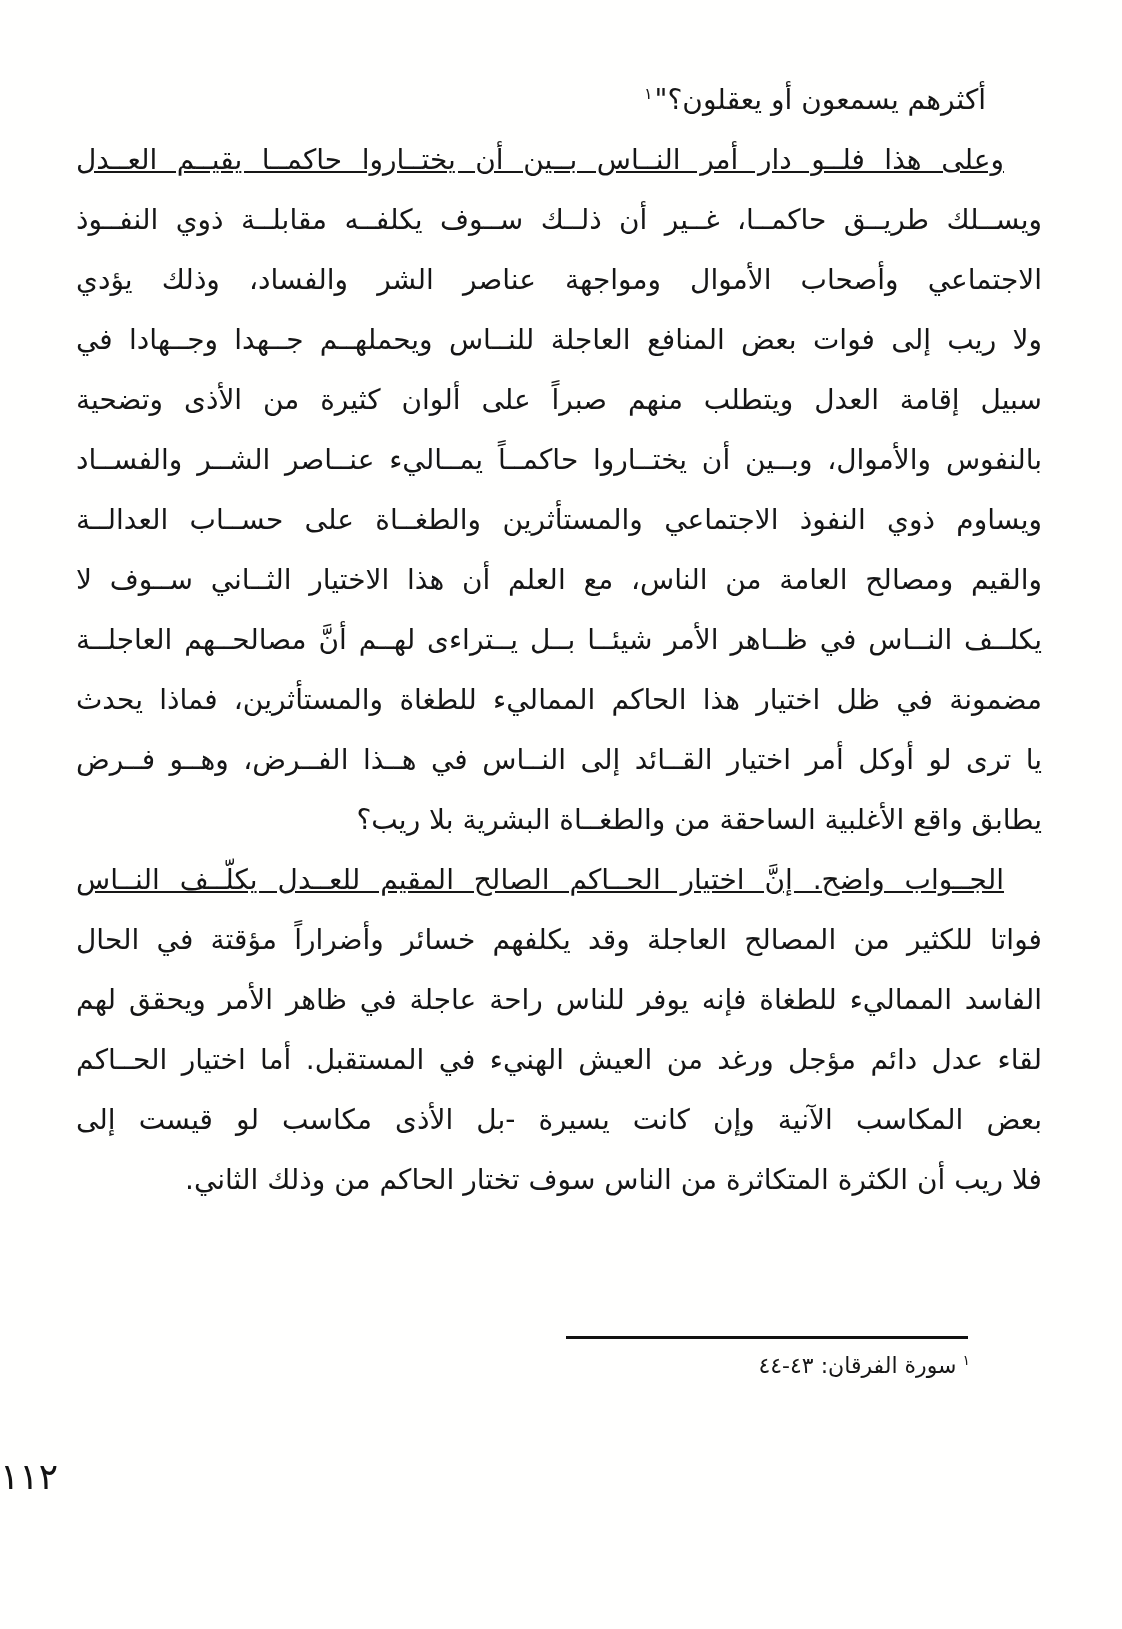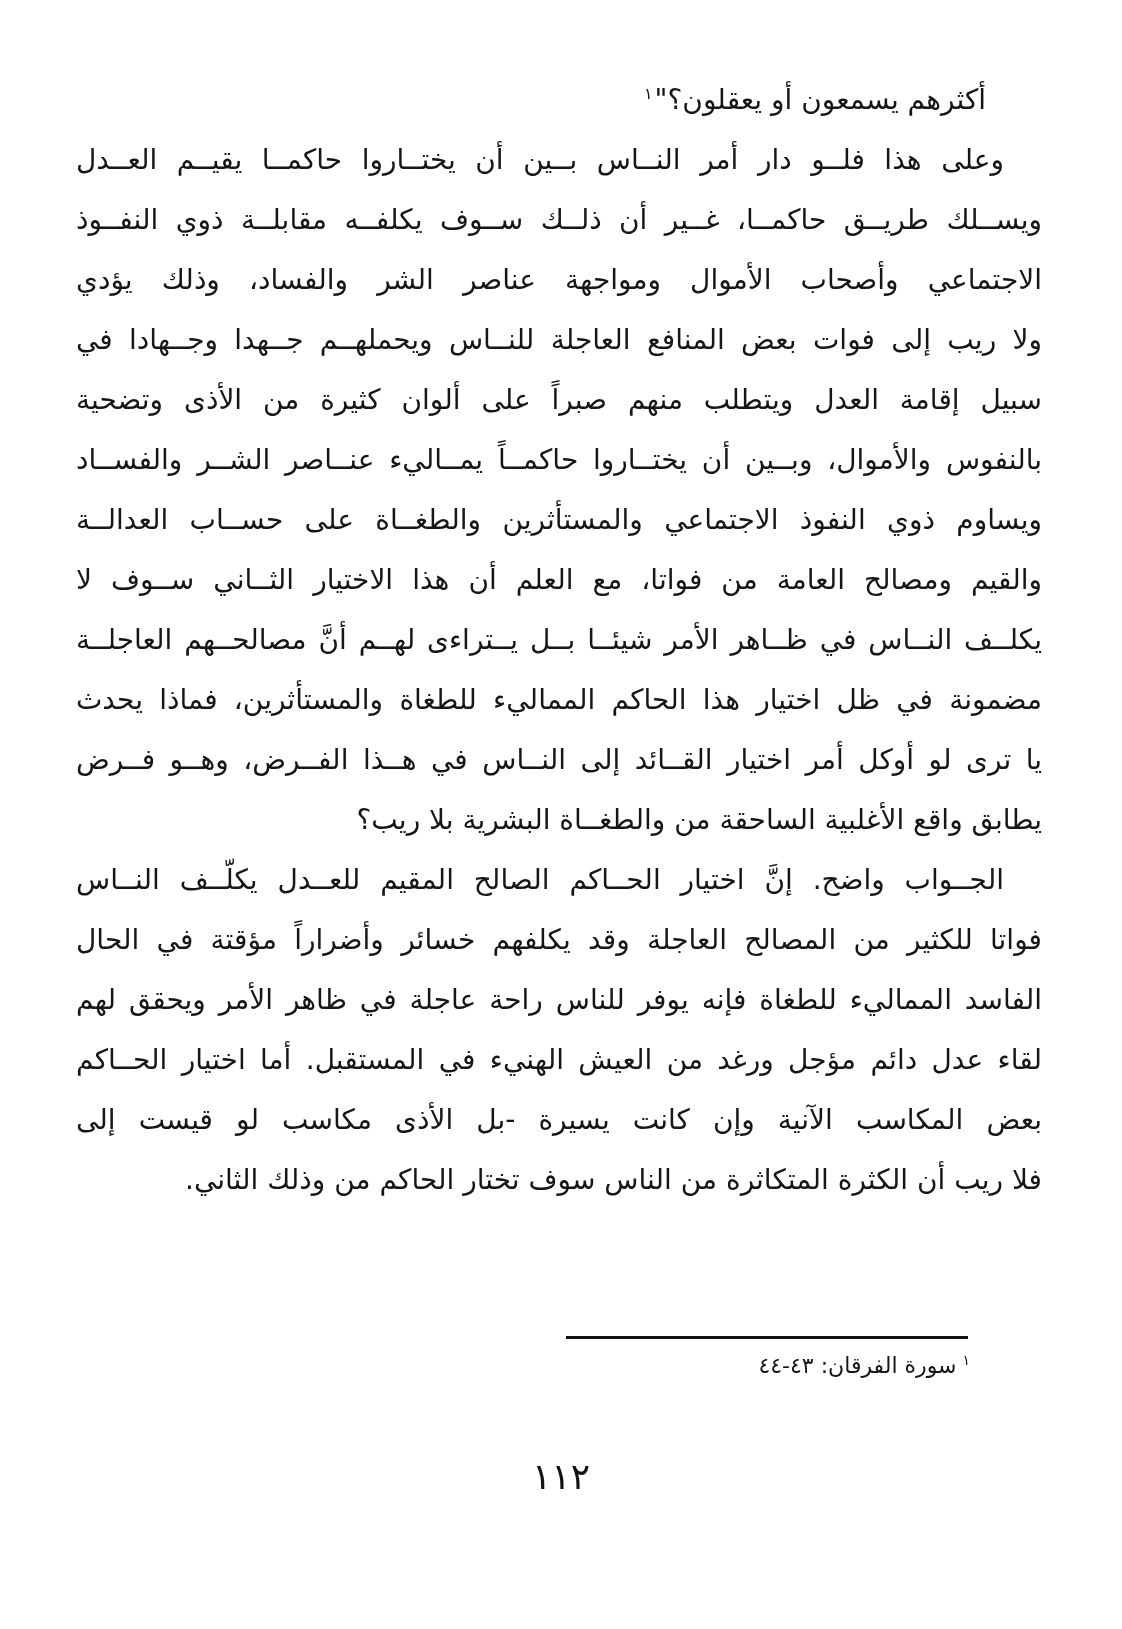--- a/index.html
+++ b/index.html
@@ -33,20 +33,21 @@
     white-space: normal;
     height: 60px;
     overflow: hidden;
   }
   .line.end-line {
     text-align-last: right;
     -moz-text-align-last: right;
   }
   .line.indent {
     padding-right: 38px;
+    text-decoration: underline;
   }
   .line.quote-end {
     text-align-last: right;
     -moz-text-align-last: right;
     padding-right: 56px;
   }
   sup.fn-ref {
     font-size: 16px;
     line-height: 0;
     vertical-align: super;
@@ -72,21 +73,21 @@
   }
   .footnote-text sup.fn-ref {
     font-size: 14px;
     margin-left: 6px;
   }
   .page-number {
     position: absolute;
     top: 1456px;
     left: 0;
     width: 100%;
-    text-align: center;
+    text-align: left;
     font-size: 36px;
     letter-spacing: 3px;
     color: #121212;
   }
 </style>
 </head>
 <body>
 
 <div class="page">
 
@@ -96,21 +97,21 @@
       <span>أكثرهم يسمعون أو يعقلون؟"</span><sup class="fn-ref">١</sup>
     </div>
 
     <div class="line indent">وعلى هذا فلــو دار أمر النــاس بــين أن يختــاروا حاكمــا يقيــم العــدل</div>
     <div class="line">ويســلك طريــق حاكمــا، غــير أن ذلــك ســوف يكلفــه مقابلــة ذوي النفــوذ</div>
     <div class="line">الاجتماعي وأصحاب الأموال ومواجهة عناصر الشر والفساد، وذلك يؤدي</div>
     <div class="line">ولا ريب إلى فوات بعض المنافع العاجلة للنــاس ويحملهــم جــهدا وجــهادا في</div>
     <div class="line">سبيل إقامة العدل ويتطلب منهم صبراً على ألوان كثيرة من الأذى وتضحية</div>
     <div class="line">بالنفوس والأموال، وبــين أن يختــاروا حاكمــاً يمــاليء عنــاصر الشــر والفســاد</div>
     <div class="line">ويساوم ذوي النفوذ الاجتماعي والمستأثرين والطغــاة على حســاب العدالــة</div>
-    <div class="line">والقيم ومصالح العامة من فواتا، مع العلم أن هذا الاختيار الثــاني ســوف لا</div>
+    <div class="line">والقيم ومصالح العامة من الناس، مع العلم أن هذا الاختيار الثــاني ســوف لا</div>
     <div class="line">يكلــف النــاس في ظــاهر الأمر شيئــا بــل يــتراءى لهــم أنَّ مصالحــهم العاجلــة</div>
     <div class="line">مضمونة في ظل اختيار هذا الحاكم المماليء للطغاة والمستأثرين، فماذا يحدث</div>
     <div class="line">يا ترى لو أوكل أمر اختيار القــائد إلى النــاس في هــذا الفــرض، وهــو فــرض</div>
     <div class="line end-line">يطابق واقع الأغلبية الساحقة من والطغــاة البشرية بلا ريب؟</div>
 
     <div class="line indent">الجــواب واضح. إنَّ اختيار الحــاكم الصالح المقيم للعــدل يكلّــف النــاس</div>
     <div class="line">فواتا للكثير من المصالح العاجلة وقد يكلفهم خسائر وأضراراً مؤقتة في الحال</div>
     <div class="line">الفاسد المماليء للطغاة فإنه يوفر للناس راحة عاجلة في ظاهر الأمر ويحقق لهم</div>
     <div class="line">لقاء عدل دائم مؤجل ورغد من العيش الهنيء في المستقبل. أما اختيار الحــاكم</div>
     <div class="line">بعض المكاسب الآنية وإن كانت يسيرة -بل الأذى مكاسب لو قيست إلى</div>

